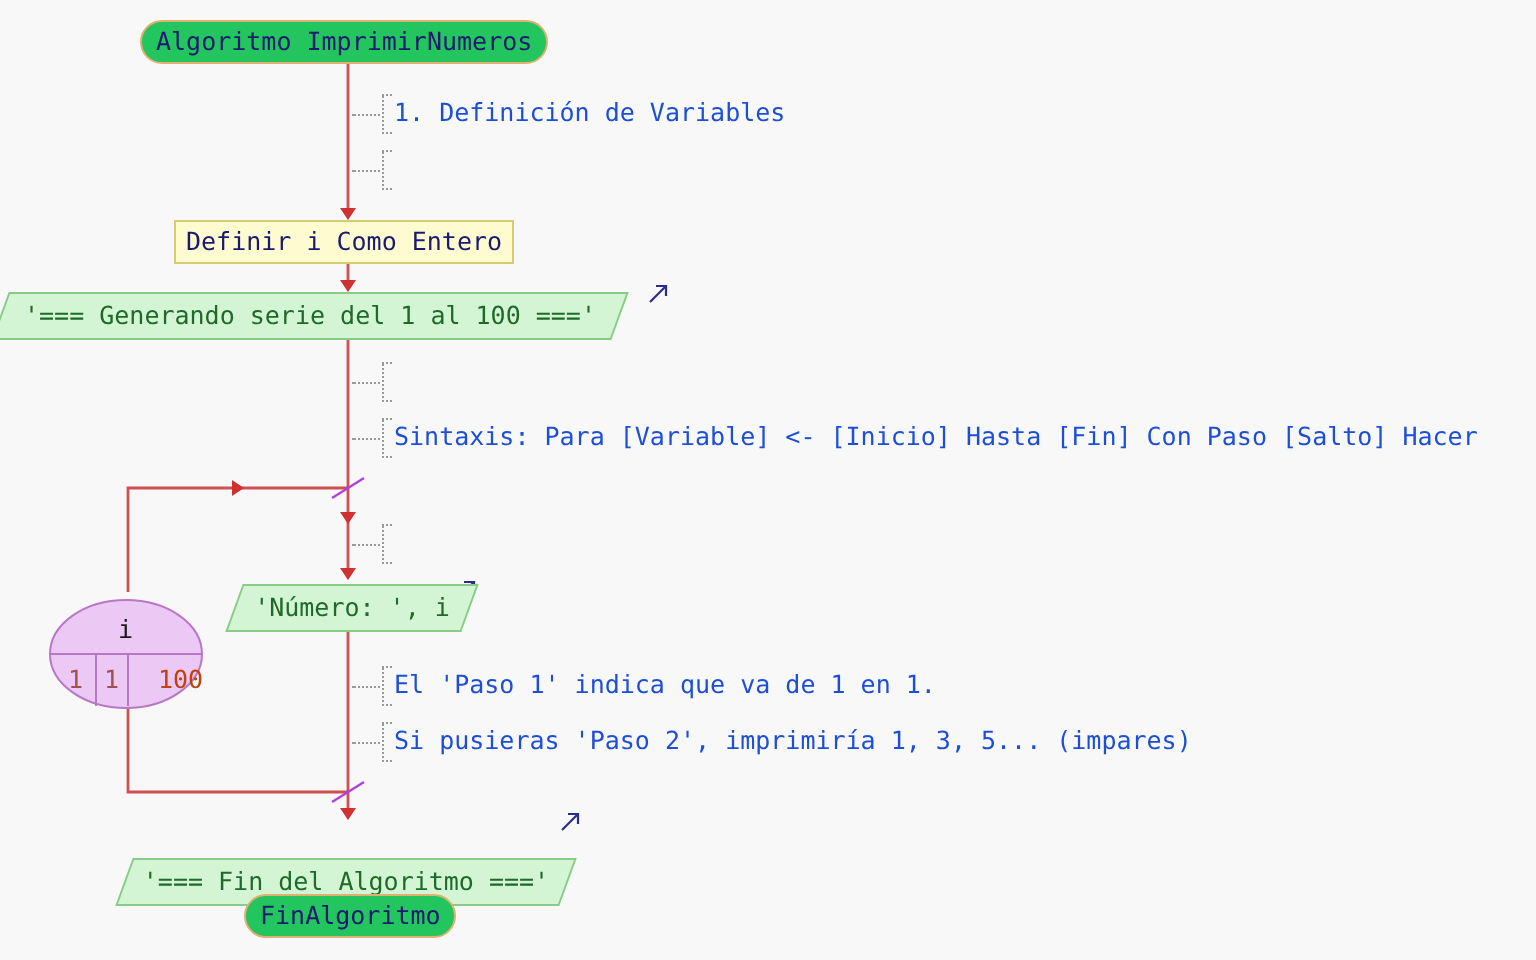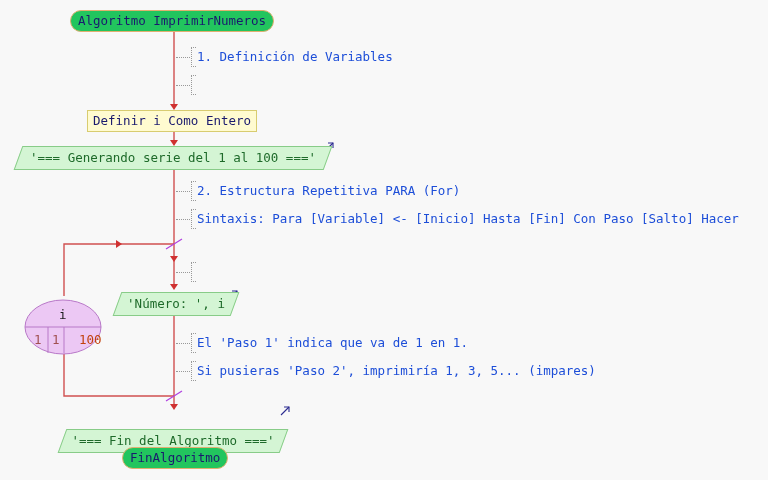--- a/index.html
+++ b/index.html
@@ -64,27 +64,27 @@
   <span class="dots"></span><span class="br"></span><span>1. Definición de Variables</span>
 </div>
 <div class="comment" style="left:176px;top:75px;">
   <span class="dots"></span><span class="br"></span>
 </div>
 
 <div class="process" style="left:87px;top:110px;">
   <span>Definir i Como Entero</span>
 </div>
 
-<div class="io" style="left:18px;top:146px;width:310px;text-align:center;">
+<div class="io" style="left:0;top:146px;width:310px;text-align:center;">
   <div class="bg"></div>
   <span class="txt">'=== Generando serie del 1 al 100 ==='</span>
 </div>
 
 <div class="comment" style="left:176px;top:181px;">
-  <span class="dots"></span><span class="br"></span><span>2. Estructura Repetitiva PARA (For)</span>
+  <span class="dots"></span><span class="br"></span>
 </div>
 <div class="comment" style="left:176px;top:209px;">
   <span class="dots"></span><span class="br"></span><span>Sintaxis: Para [Variable] &lt;- [Inicio] Hasta [Fin] Con Paso [Salto] Hacer</span>
 </div>
 
 <div class="comment" style="left:176px;top:262px;">
   <span class="dots"></span><span class="br"></span>
 </div>
 
 <div class="io" style="left:117px;top:292px;width:118px;">

